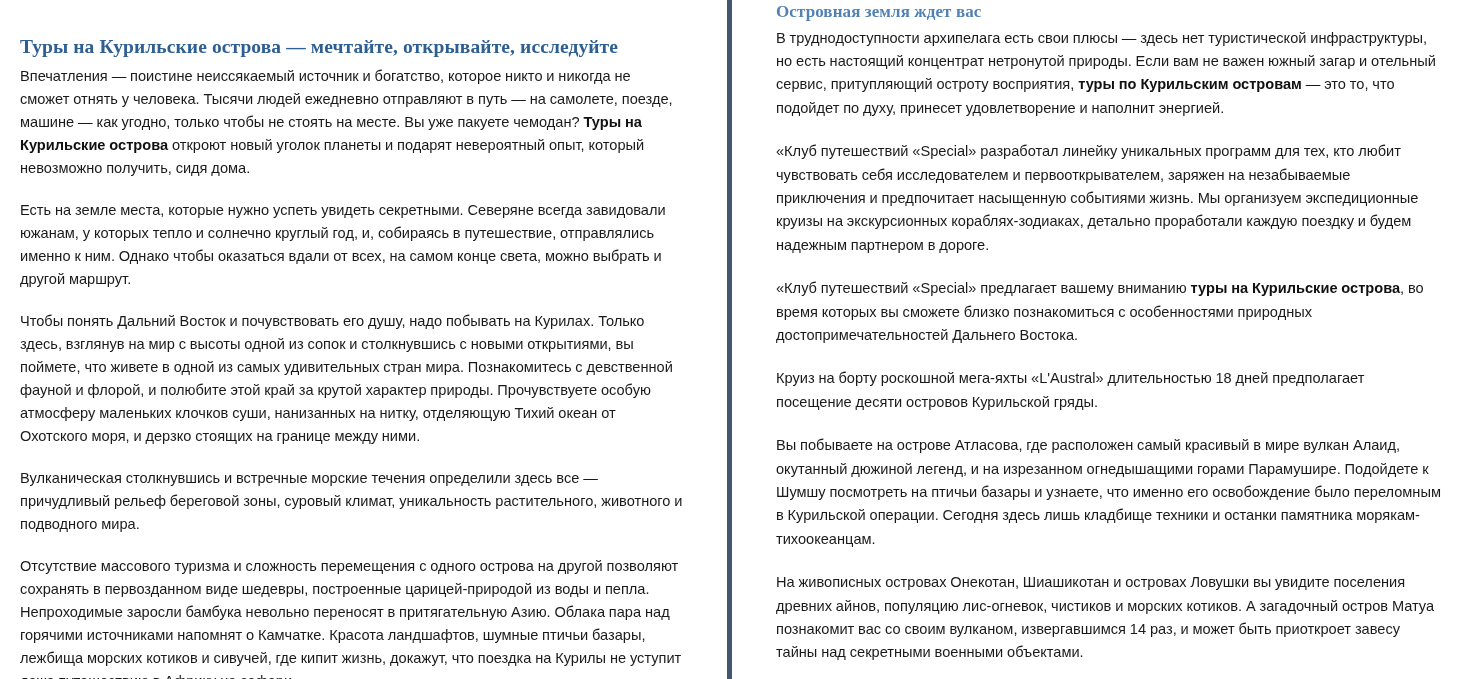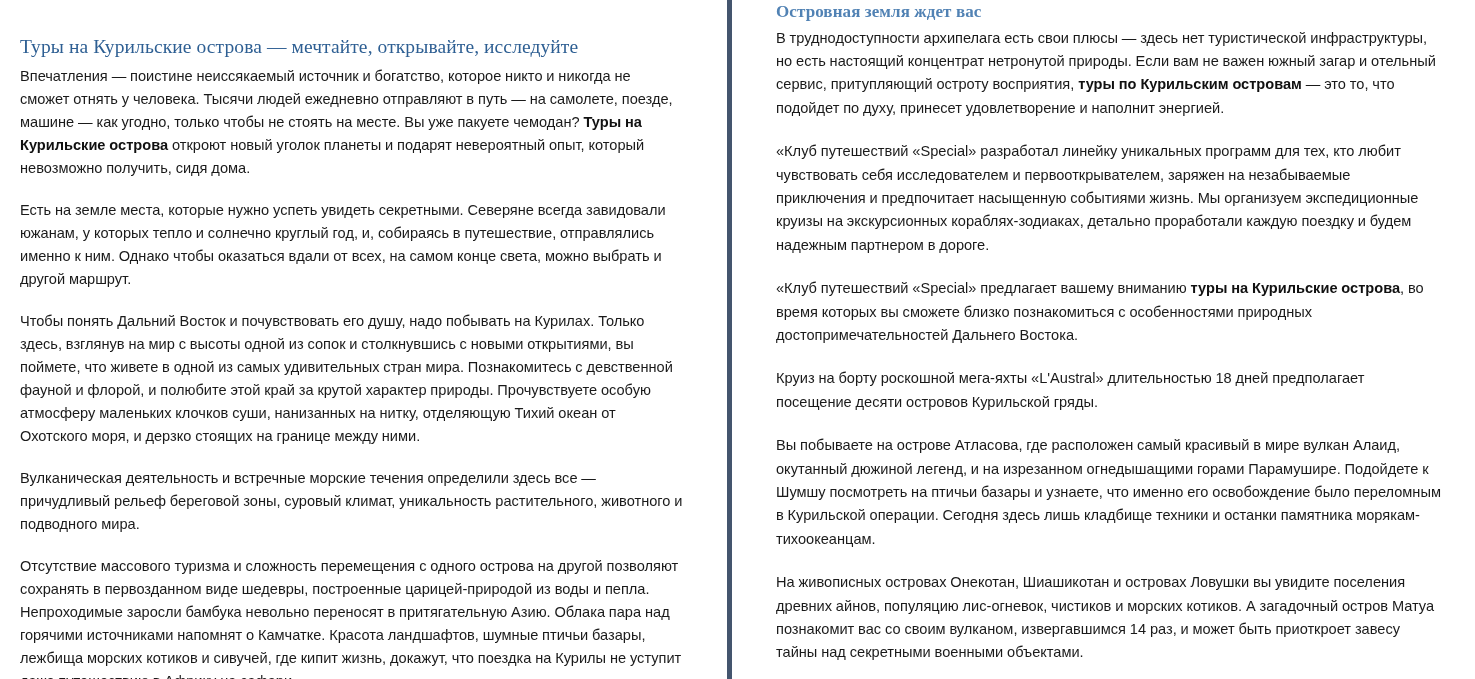--- a/index.html
+++ b/index.html
@@ -52,21 +52,21 @@
 
   .col-right {
     width: 748px;
     padding: 2px 34px 9px 49px;
   }
 
   h1.heading-major {
     margin: 0 0 7px 0;
     font-family: "Liberation Serif", "DejaVu Serif", serif;
     font-size: 19.5px;
-    font-weight: 400;
+    font-weight: 700;
     line-height: 1.15;
     color: #2e5f93;
     letter-spacing: 0.1px;
   }
 
   h2.heading-minor {
     margin: 21px 0 5px 0;
     font-family: "Liberation Serif", "DejaVu Serif", serif;
     font-size: 17px;
     font-weight: 700;
@@ -121,21 +121,21 @@
 
       <h1 class="heading-major">Туры на Курильские острова — мечтайте, открывайте, исследуйте</h1>
 
       <p class="body-text"><span>Впечатления — поистине неиссякаемый источник и богатство, которое никто и никогда не сможет отнять у человека. Тысячи людей ежедневно отправляют в путь — на самолете, поезде, машине — как угодно, только чтобы не стоять на месте.  Вы уже пакуете чемодан? </span><b>Туры на Курильские острова</b><span> откроют новый уголок планеты и подарят невероятный опыт, который невозможно получить, сидя дома.</span></p>
 
 
       <p class="body-text">Есть на земле места, которые нужно успеть увидеть секретными. Северяне всегда завидовали южанам, у которых тепло и солнечно круглый год, и, собираясь в путешествие, отправлялись именно к ним.  Однако чтобы оказаться вдали от всех, на самом конце света, можно выбрать и другой маршрут.</p>
 
       <p class="body-text">Чтобы понять Дальний Восток и почувствовать его душу, надо побывать на Курилах. Только здесь, взглянув на мир с высоты одной из сопок и столкнувшись с новыми открытиями, вы поймете, что живете в одной из самых удивительных стран мира. Познакомитесь с девственной фауной и флорой, и полюбите этой край за крутой характер природы. Прочувствуете особую атмосферу маленьких клочков суши, нанизанных на нитку, отделяющую Тихий океан от Охотского моря, и дерзко стоящих на границе между ними.</p>
 
-      <p class="body-text">Вулканическая деятельность и встречные морские течения определили здесь все — причудливый рельеф береговой зоны, суровый климат, уникальность растительного, животного и подводного мира.</p>
+      <p class="body-text">Вулканическая столкнувшись и встречные морские течения определили здесь все — причудливый рельеф береговой зоны, суровый климат, уникальность растительного, животного и подводного мира.</p>
 
       <p class="body-text tight">Отсутствие массового туризма и сложность перемещения с одного острова на другой позволяют сохранять в первозданном виде шедевры, построенные царицей-природой из воды и пепла. Непроходимые заросли бамбука невольно переносят в притягательную Азию. Облака пара над горячими источниками напомнят о Камчатке. Красота ландшафтов, шумные птичьи базары, лежбища морских котиков и сивучей, где кипит жизнь, докажут, что поездка на Курилы не уступит даже путешествию в Африку на сафари.</p>
 
     </div>
 
     <div class="col col-right">
 
       <h2 class="heading-minor lead">Островная земля ждет вас</h2>
 
       <p class="body-text"><span>В труднодоступности архипелага есть свои плюсы — здесь нет туристической инфраструктуры, но есть настоящий концентрат нетронутой природы. Если вам не важен южный загар и отельный сервис, притупляющий остроту восприятия, </span><b>туры по Курильским островам</b><span> — это то, что подойдет по духу, принесет удовлетворение и наполнит энергией.</span></p>

